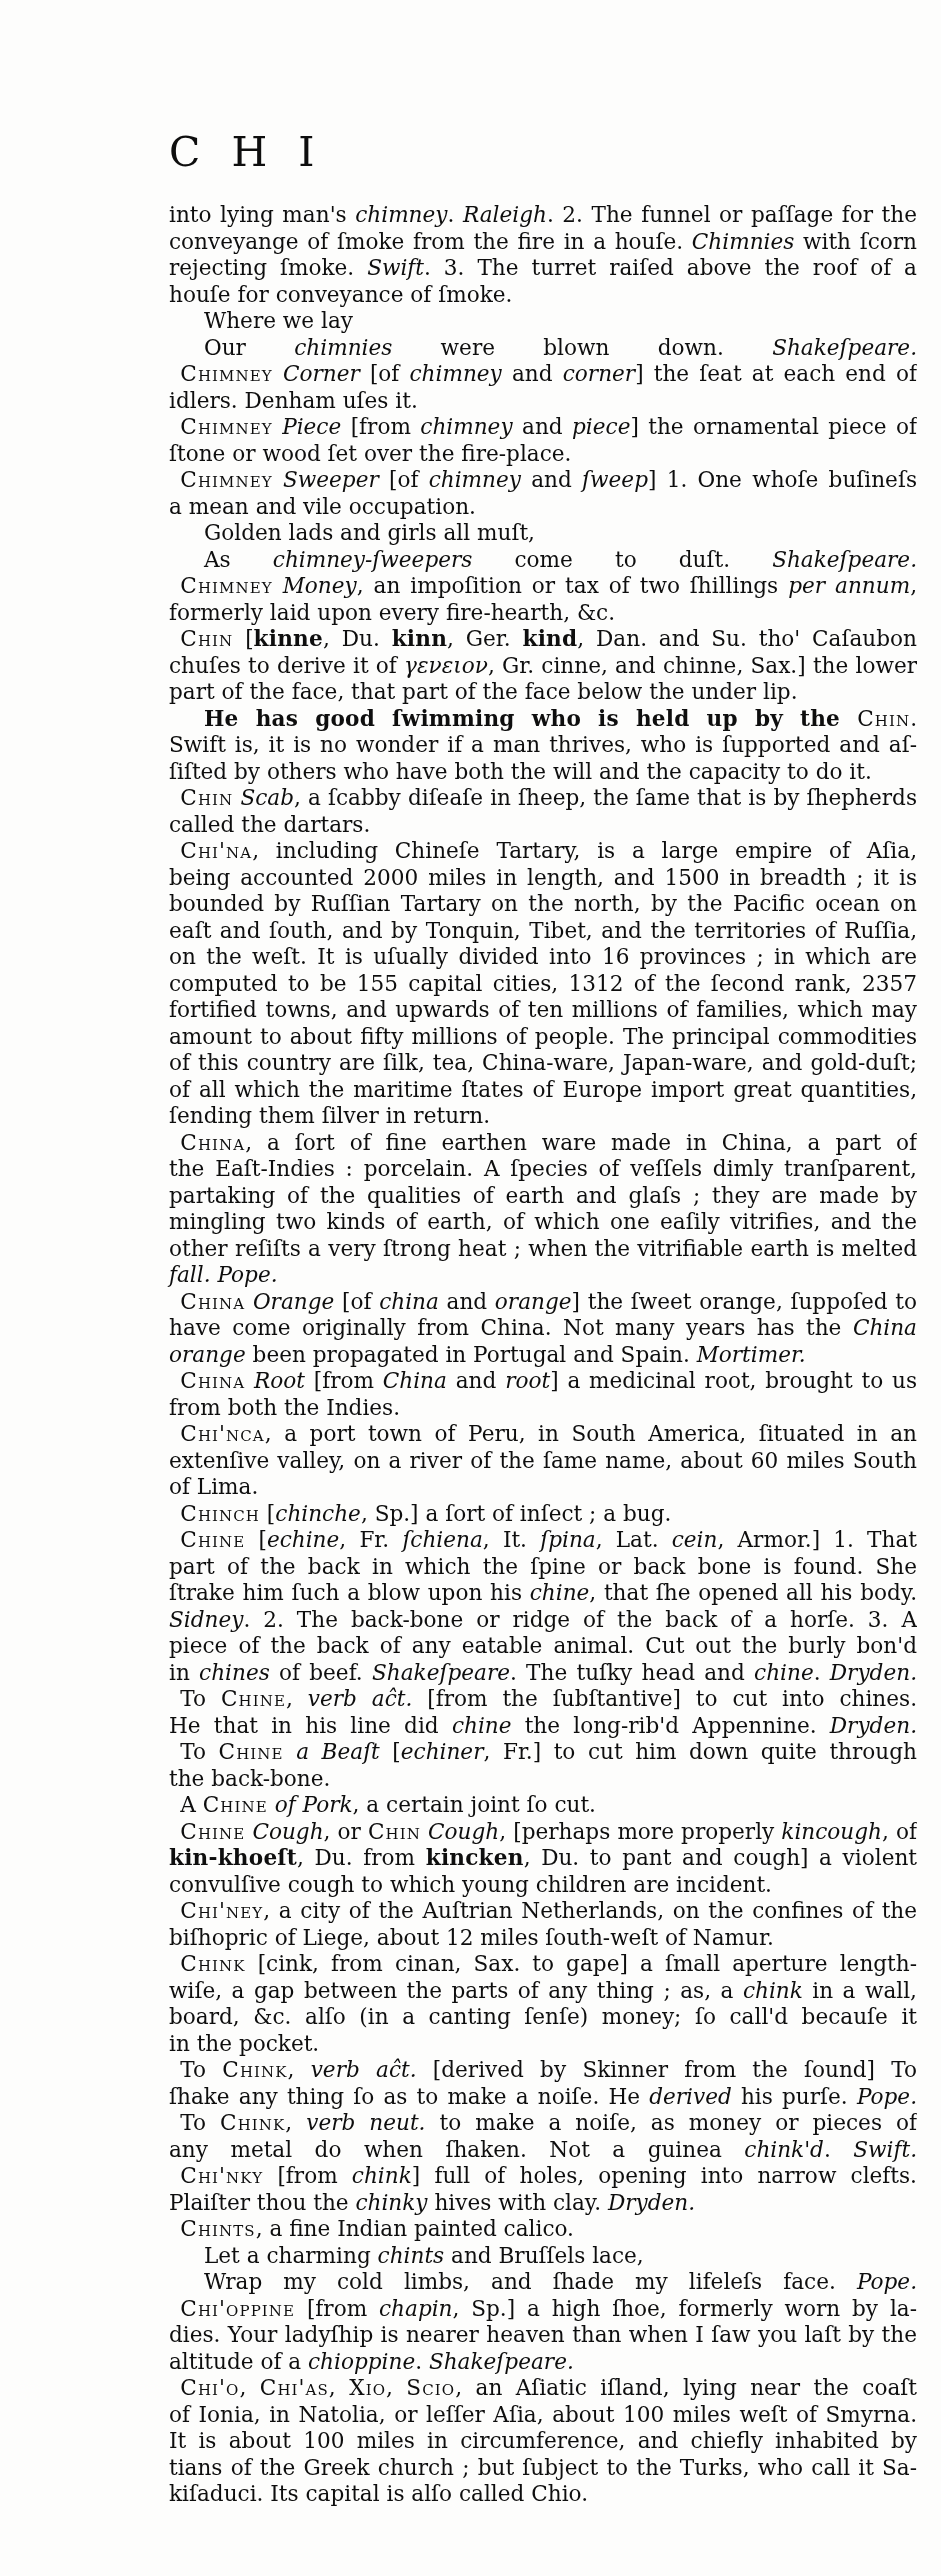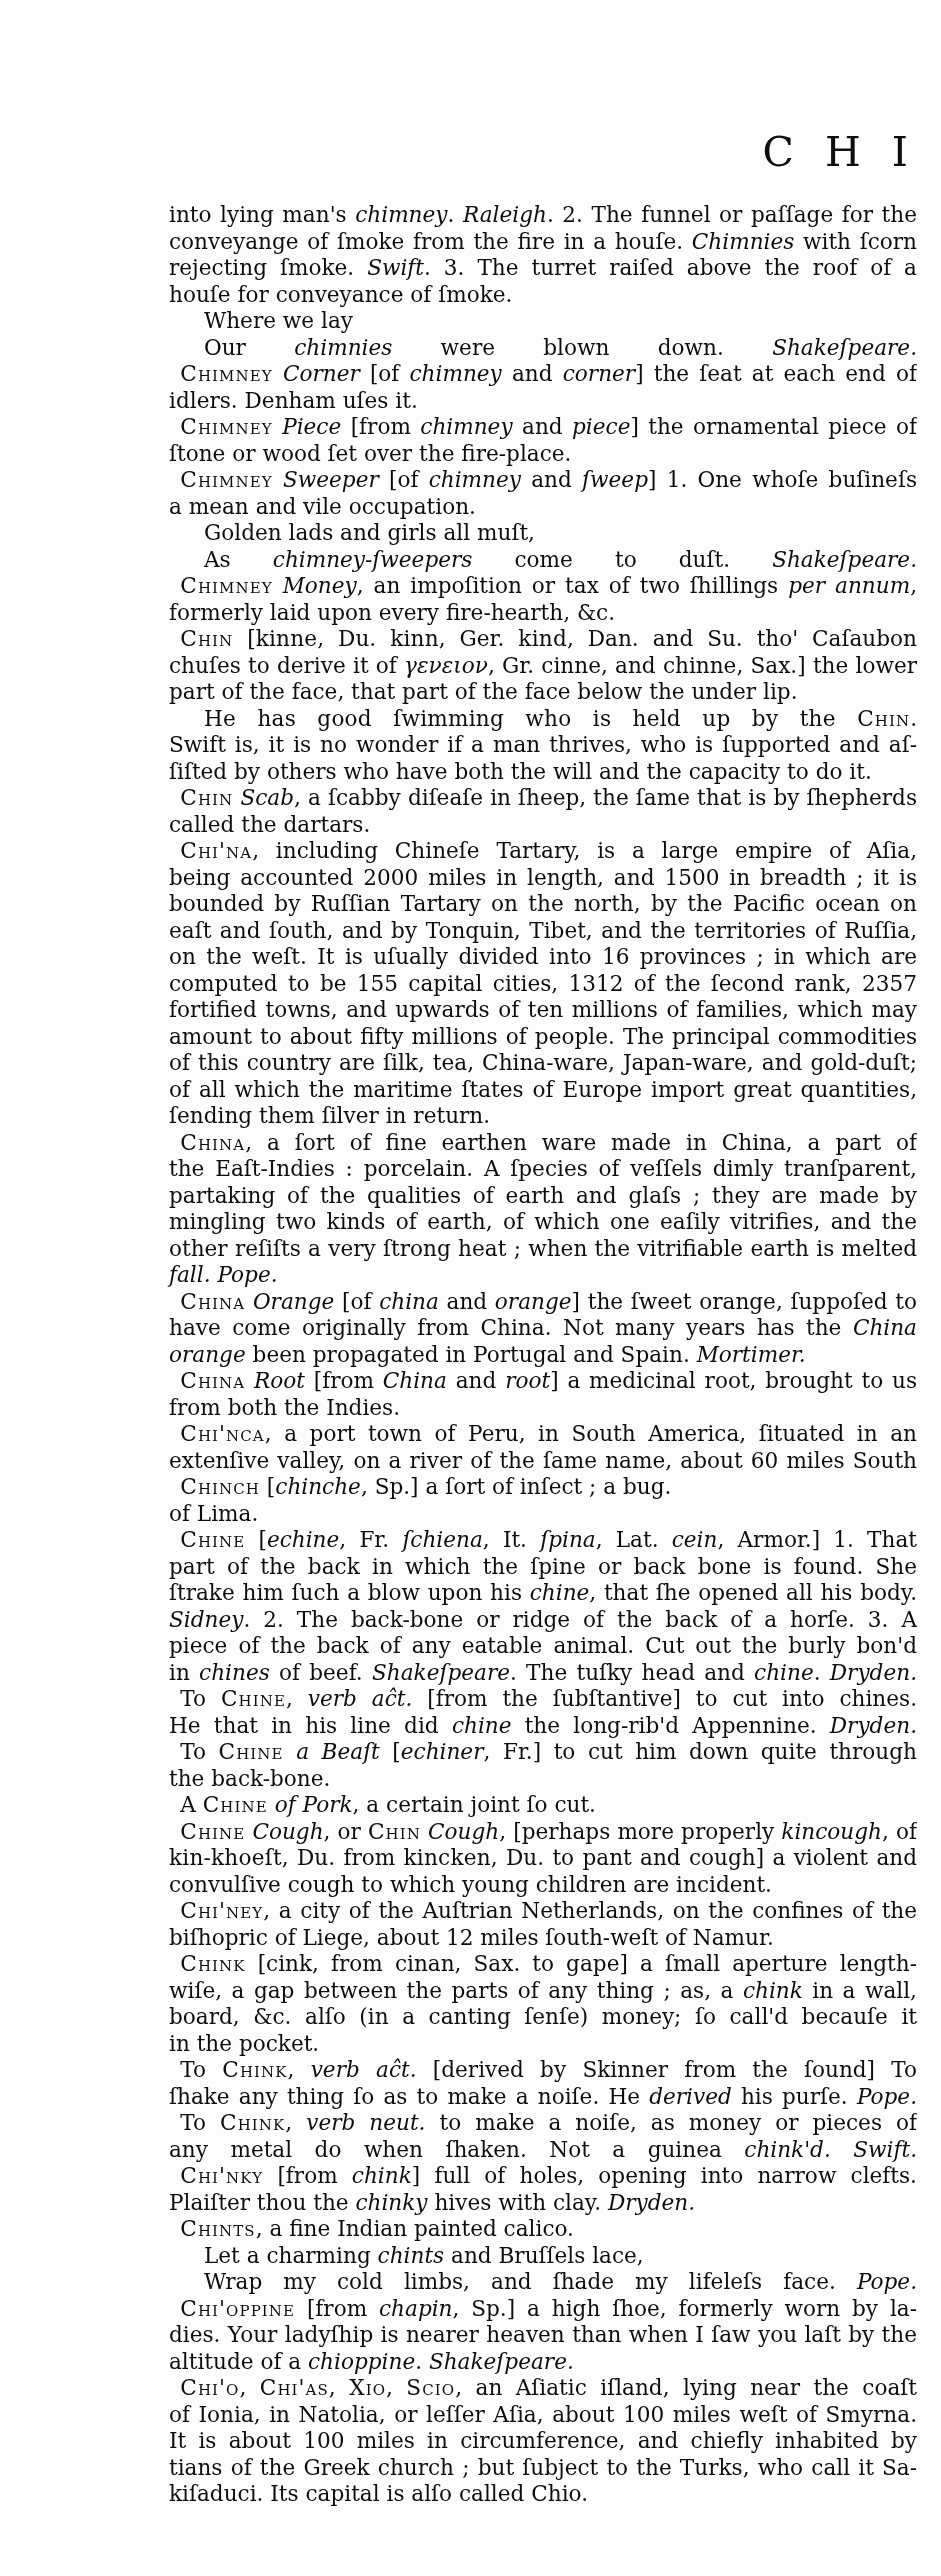--- a/index.html
+++ b/index.html
@@ -10,21 +10,21 @@
     background: #fdfdfc;
     font-family: "DejaVu Serif", "Liberation Serif", serif;
     color: #0e0e0e;
     overflow: hidden;
   }
   .header {
     position: absolute;
     top: 128px;
     left: 169px;
     width: 748px;
-    text-align: right;
+    text-align: left;
     font-size: 41px;
     letter-spacing: 0.22em;
     white-space: nowrap;
   }
   .column {
     position: absolute;
     top: 202px;
     left: 169px;
     width: 748px;
   }
@@ -38,21 +38,21 @@
   .line.just {
     white-space: normal;
     text-align: justify;
     text-align-last: justify;
     overflow: hidden;
   }
   .ind-e { padding-left: 11.3px; }
   .ind-q { padding-left: 35px; }
   .it { font-style: italic; }
   .sc { font-variant: small-caps; letter-spacing: 0.05em; }
-  .bl { font-weight: normal; letter-spacing: 0.01em; }
+  .bl { font-weight: bold; letter-spacing: 0.01em; }
 </style>
 </head>
 <body>
 
 <div class="page">
   <div class="header">C H I</div>
   <div class="column">
       <div class="line ind-c just"><span>into lying man's </span><span class="it">chimney</span><span>. </span><span class="it">Raleigh</span><span>. 2. The funnel or paſſage for the</span></div>
       <div class="line ind-c just"><span>conveyange of ſmoke from the fire in a houſe. </span><span class="it">Chimnies</span><span> with ſcorn</span></div>
       <div class="line ind-c just"><span>rejecting ſmoke. </span><span class="it">Swift</span><span>. 3. The turret raiſed above the roof of a</span></div>
@@ -94,22 +94,22 @@
       <div class="line ind-c just"><span>mingling two kinds of earth, of which one eaſily vitrifies, and the</span></div>
       <div class="line ind-c just"><span>other reſiſts a very ſtrong heat ; when the vitrifiable earth is melted in-</span></div>
       <div class="line ind-c"><span class="it">fall. Pope.</span></div>
       <div class="line ind-e just"><span class="sc">China</span><span> </span><span class="it">Orange</span><span> [of </span><span class="it">china</span><span> and </span><span class="it">orange</span><span>] the ſweet orange, ſuppoſed to</span></div>
       <div class="line ind-c just"><span>have come originally from China. Not many years has the </span><span class="it">China</span></div>
       <div class="line ind-c"><span class="it">orange</span><span> been propagated in Portugal and Spain. </span><span class="it">Mortimer.</span></div>
       <div class="line ind-e just"><span class="sc">China</span><span> </span><span class="it">Root</span><span> [from </span><span class="it">China</span><span> and </span><span class="it">root</span><span>] a medicinal root, brought to us</span></div>
       <div class="line ind-c"><span>from both the Indies.</span></div>
       <div class="line ind-e just"><span class="sc">Chi'nca</span><span>, a port town of Peru, in South America, ſituated in an</span></div>
       <div class="line ind-c just"><span>extenſive valley, on a river of the ſame name, about 60 miles South</span></div>
+      <div class="line ind-c"><span>of Lima.</span></div>
       <div class="line ind-e"><span class="sc">Chinch</span><span> [</span><span class="it">chinche</span><span>, Sp.] a ſort of inſect ; a bug.</span></div>
-      <div class="line ind-c"><span>of Lima.</span></div>
       <div class="line ind-e just"><span class="sc">Chine</span><span> [</span><span class="it">echine</span><span>, Fr. </span><span class="it">ſchiena</span><span>, It. </span><span class="it">ſpina</span><span>, Lat. </span><span class="it">cein</span><span>, Armor.] 1. That</span></div>
       <div class="line ind-c just"><span>part of the back in which the ſpine or back bone is found. She</span></div>
       <div class="line ind-c just"><span>ſtrake him ſuch a blow upon his </span><span class="it">chine</span><span>, that ſhe opened all his body.</span></div>
       <div class="line ind-c just"><span class="it">Sidney</span><span>. 2. The back-bone or ridge of the back of a horſe. 3. A</span></div>
       <div class="line ind-c just"><span>piece of the back of any eatable animal. Cut out the burly bon'd clown</span></div>
       <div class="line ind-c just"><span>in </span><span class="it">chines</span><span> of beef. </span><span class="it">Shakeſpeare</span><span>. The tuſky head and </span><span class="it">chine</span><span>. </span><span class="it">Dryden.</span></div>
       <div class="line ind-e just"><span>To </span><span class="sc">Chine</span><span>, </span><span class="it">verb aĉt.</span><span> [from the ſubſtantive] to cut into chines.</span></div>
       <div class="line ind-c just"><span>He that in his line did </span><span class="it">chine</span><span> the long-rib'd Appennine. </span><span class="it">Dryden.</span></div>
       <div class="line ind-e just"><span>To </span><span class="sc">Chine</span><span> </span><span class="it">a Beaſt</span><span> [</span><span class="it">echiner</span><span>, Fr.] to cut him down quite through</span></div>
       <div class="line ind-c"><span>the back-bone.</span></div>

